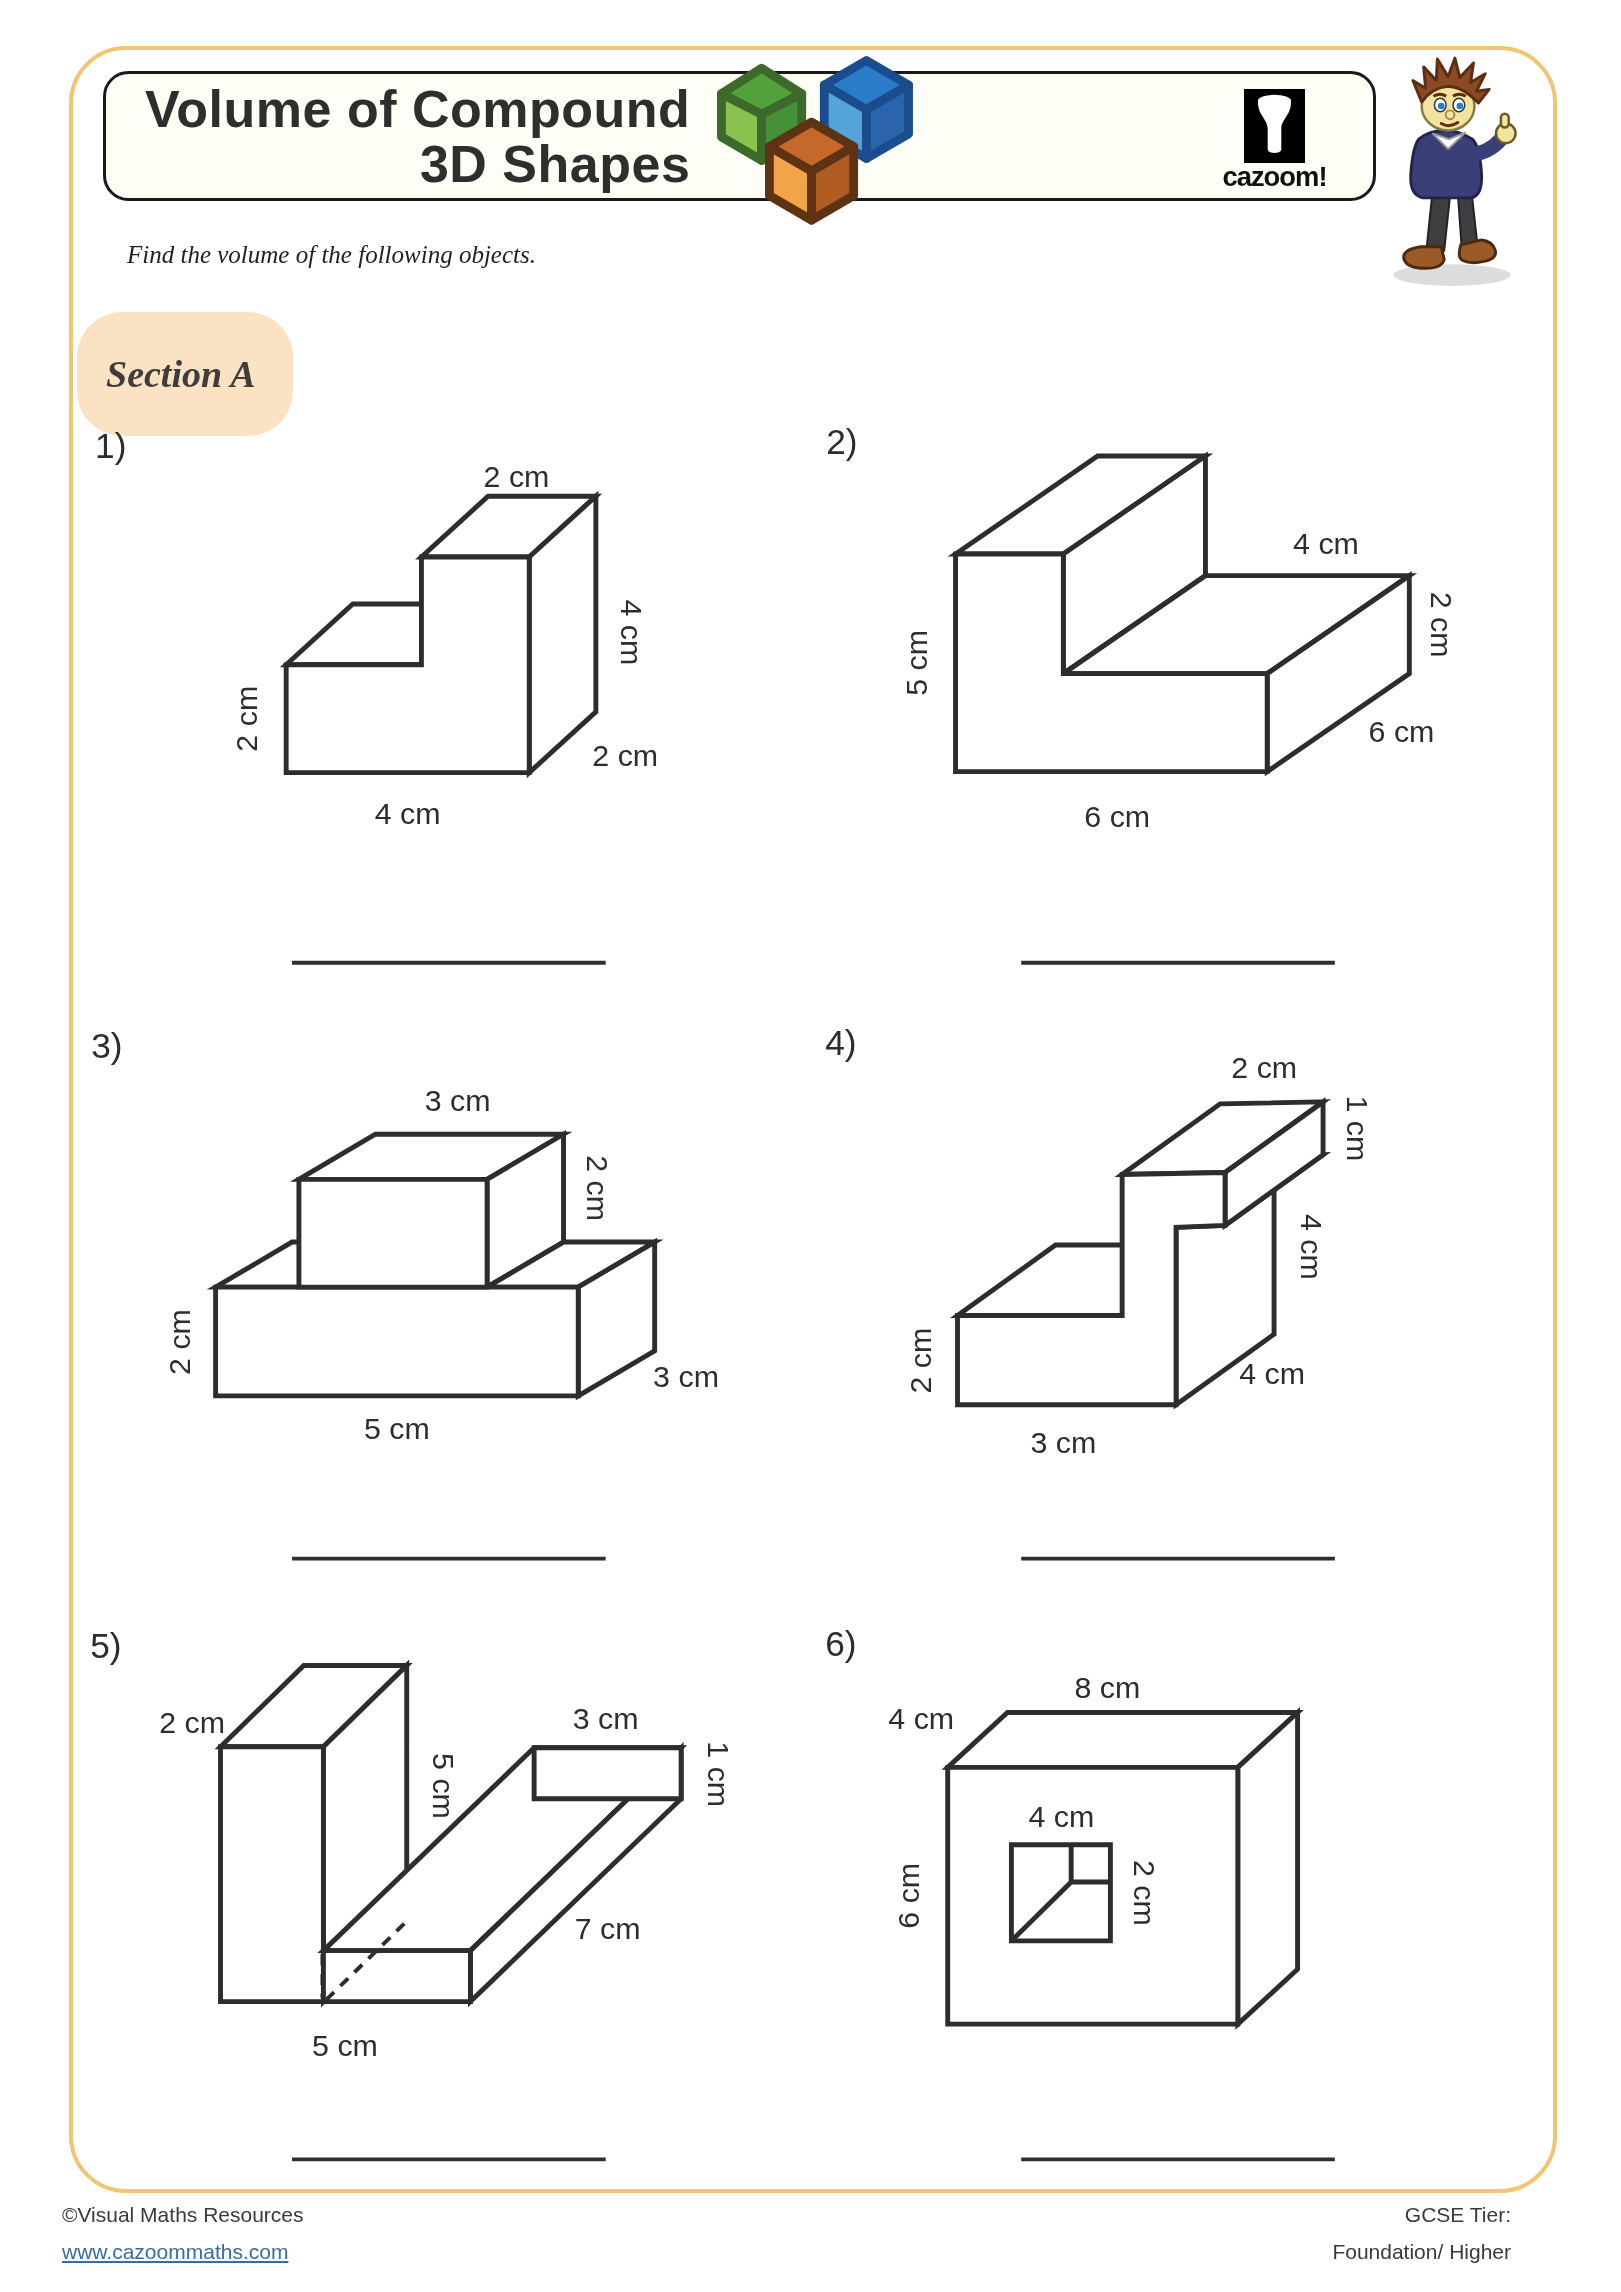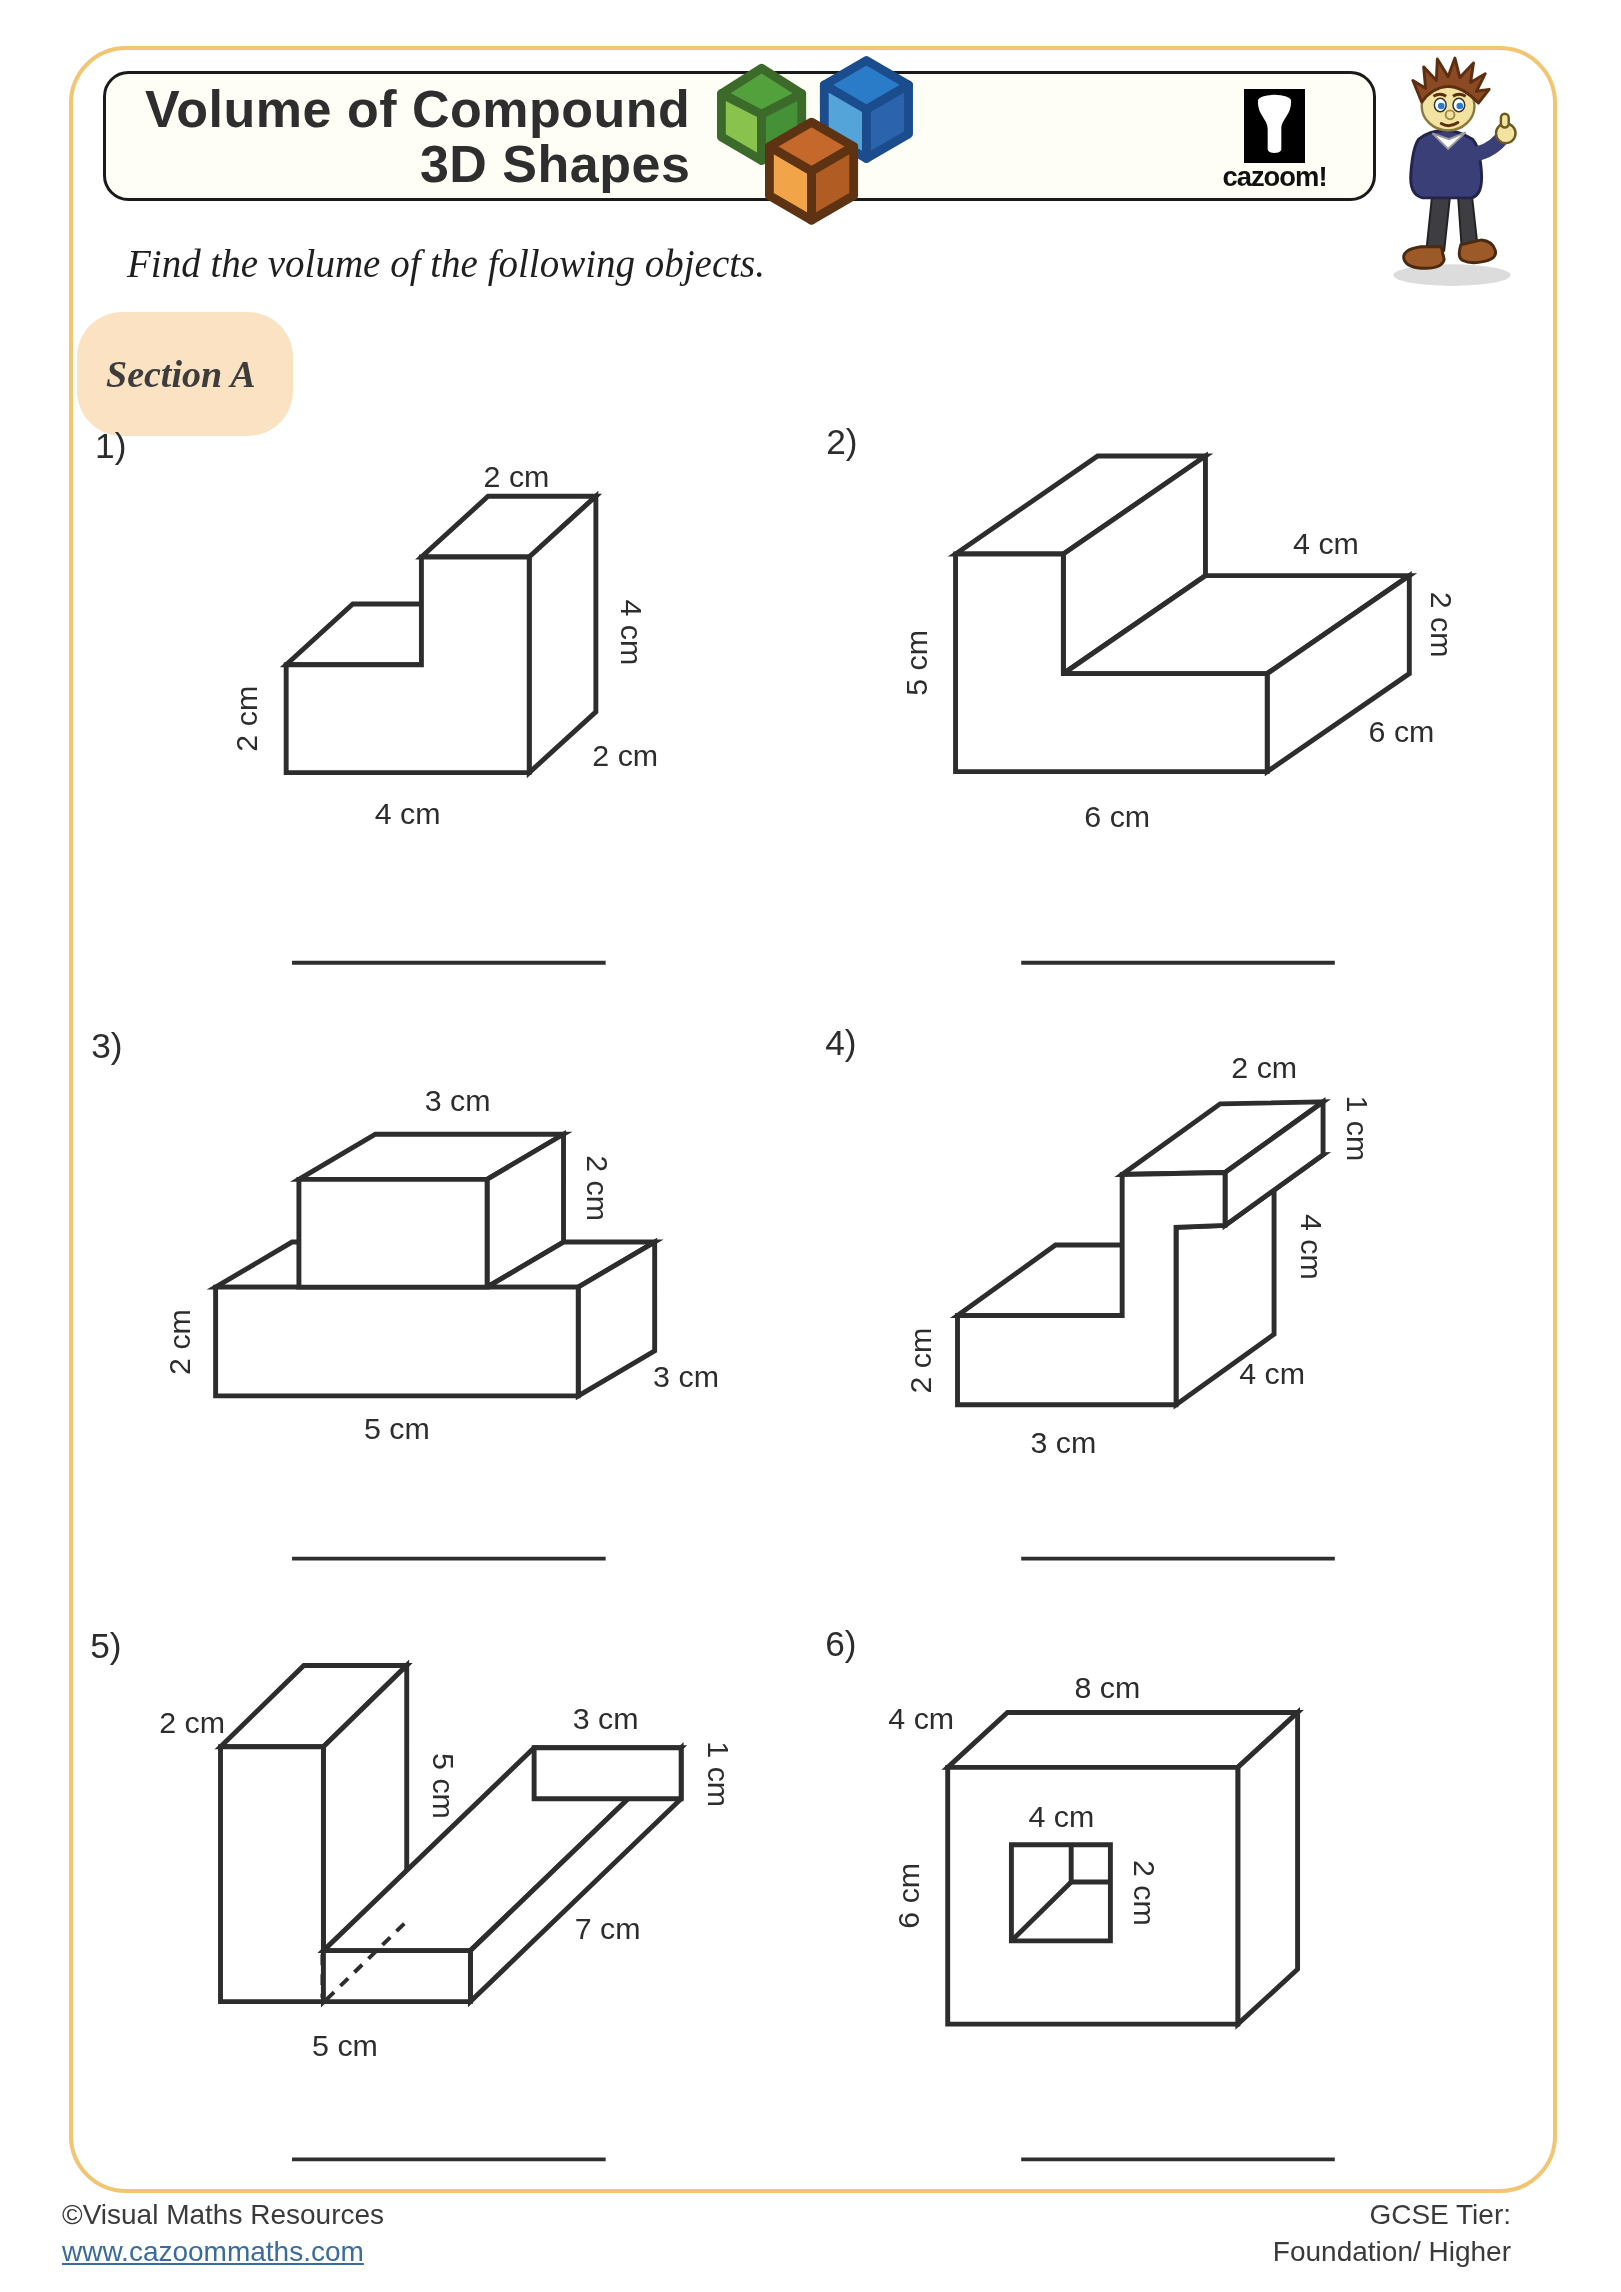--- a/index.html
+++ b/index.html
@@ -11,33 +11,33 @@
         background:#fffef6;border:3.9px solid #1a1a1a;border-radius:25.5px;}
   .title{position:absolute;left:145px;top:82px;font-size:52px;font-weight:bold;
         line-height:55px;color:#2e2e2e;letter-spacing:0.5px;text-align:right;}
   .cubes{position:absolute;left:686px;top:34px;}
   .cazoom-badge{position:absolute;left:1244px;top:89px;width:61px;height:74px;background:#000;}
   .cazoom-text{position:absolute;left:1213px;top:161px;width:123px;text-align:center;
         font-family:Liberation Sans, sans-serif;font-weight:bold;font-size:27.4px;color:#111;
         letter-spacing:-1px;}
   .mascot{position:absolute;left:1364px;top:45px;}
   .instruction{position:absolute;left:127px;top:241px;font-family:"Liberation Serif",serif;
-        font-style:italic;font-size:39px;color:#1f1f1f;}
+        font-style:italic;font-size:25px;color:#1f1f1f;}
   .section-badge{position:absolute;left:65px;top:312px;width:216px;height:124px;
         background:#fbe2c3;border-radius:45px;display:flex;align-items:center;margin-left:12px;}
   .section-badge span{font-family:"Liberation Serif",serif;font-weight:bold;font-style:italic;
         font-size:38px;color:#3d3d3d;padding-left:29px;}
   .art{position:absolute;left:0;top:0;}
   .figure-label{font-family:"Liberation Sans",sans-serif;font-size:31px;fill:#2d2d2d;}
   .prob-num{font-family:"Liberation Sans",sans-serif;font-size:36px;fill:#2d2d2d;}
   .face{fill:#ffffff;stroke:#2d2d2d;stroke-width:5;stroke-linejoin:miter;}
   .edge{fill:none;stroke:#2d2d2d;stroke-width:5;}
   .hidden-edge{fill:none;stroke:#2d2d2d;stroke-width:4;stroke-dasharray:11 9;}
   .answer{stroke:#2f2f2f;stroke-width:4;}
-  .footer{position:absolute;top:2196px;font-size:28px;color:#3a3a3a;line-height:37px;}
+  .footer{position:absolute;top:2196px;font-size:21px;color:#3a3a3a;line-height:37px;}
   .footer-left{left:62px;}
   .footer-center{left:480px;width:647px;text-align:center;}
   .footer-right{left:1227px;width:284px;text-align:right;}
   .site-link{color:#3a6b9e;}
 </style>
 </head>
 <body>
 
 <div class="page">
 

